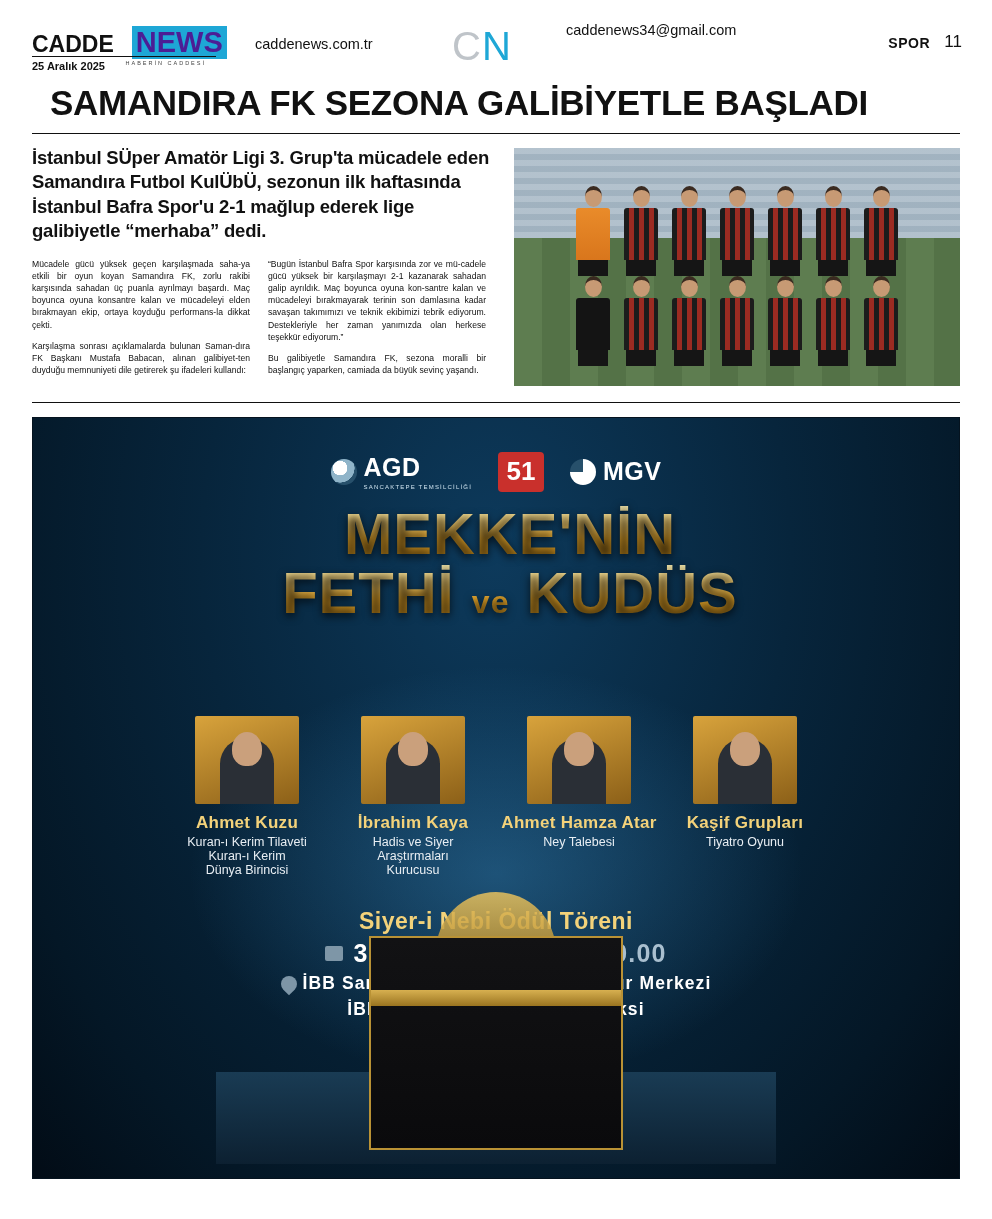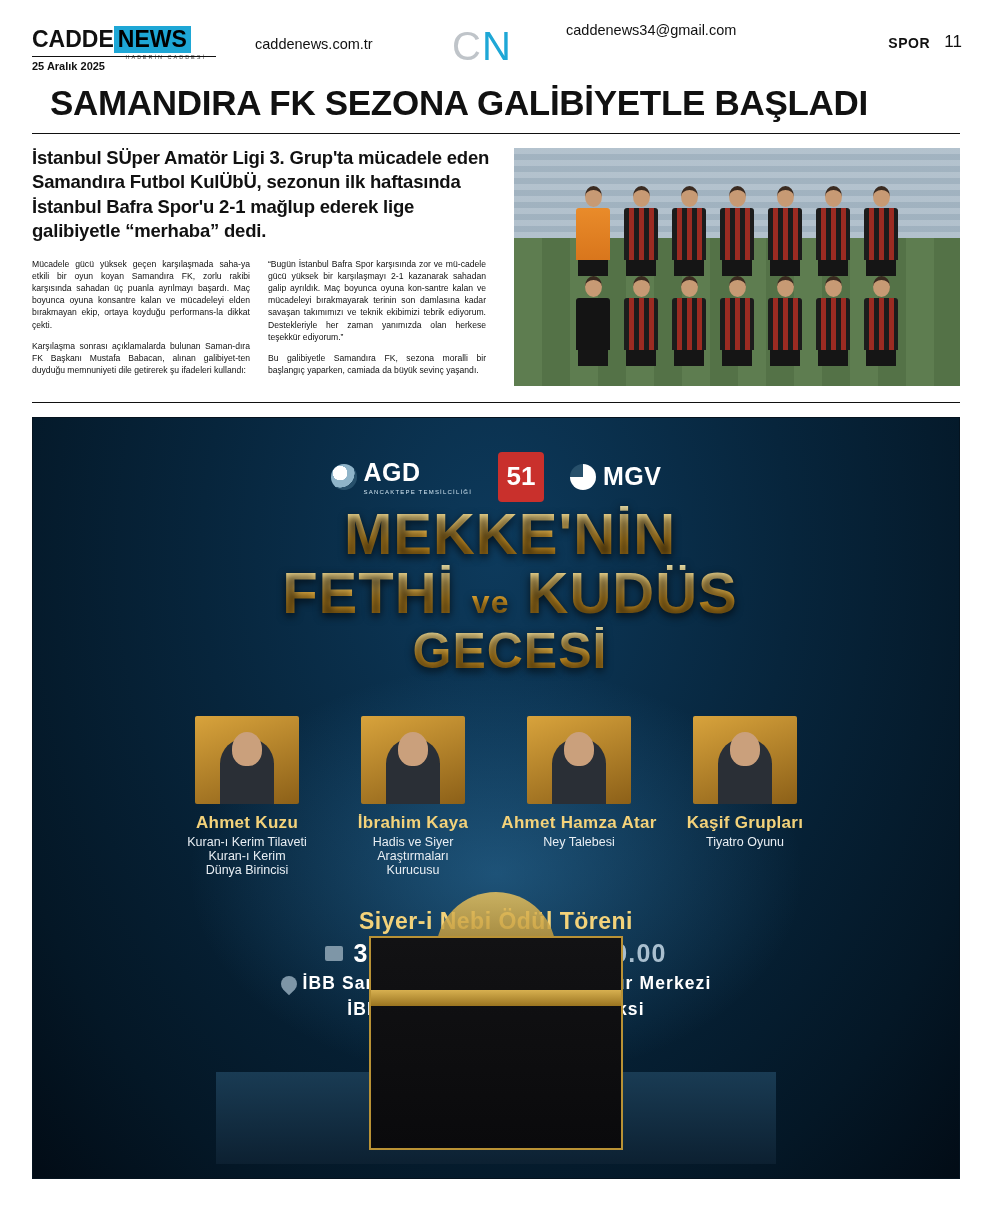--- a/index.html
+++ b/index.html
@@ -35,26 +35,26 @@
     letter-spacing: -0.5px;
   }
   .logo-cadde {
     font-size: 23px;
     font-weight: bold;
     color: #111;
     letter-spacing: 0px;
     font-family: "Liberation Sans", sans-serif;
   }
   .logo-news {
-    font-size: 23px;
-    font-weight: bold;
-    color: #000000;
+    font-size: 29px;
+    font-weight: bold;
+    color: #4c1d95;
     background: #1ea7d6;
     padding: 0 4px;
-    margin-left: 0;
+    margin-left: 18px;
     letter-spacing: 0px;
   }
   .logo-sub {
     font-size: 5.5px;
     letter-spacing: 2px;
     color: #444;
     margin-top: 1px;
     text-align: right;
     padding-right: 6px;
   }
@@ -267,21 +267,21 @@
   }
   .brand-sub {
     font-size: 6px;
     font-weight: normal;
     letter-spacing: 1.2px;
     color: #cfe3ef;
     display: block;
     margin-top: 2px;
   }
   .badge51 {
-    width: 46px; height: 50px;
+    width: 46px; height: 40px;
     background: #c9302c;
     color: #fff;
     font-size: 26px;
     font-weight: bold;
     display: flex; align-items: center; justify-content: center;
     border-radius: 4px;
   }
 
   .poster-title {
     position: absolute;
@@ -552,21 +552,20 @@
     </div>
   </div>
 
   <div class="poster-title">
     <div class="pt1">MEKKE'NİN</div>
     <div class="pt2">
       <span>FETHİ</span>
       <span class="ve">ve</span>
       <span>KUDÜS</span>
     </div>
-    <div class="pt3">GECESİ</div>
   </div>
 
   <div class="guests">
     <div class="guest">
       <div class="portrait">
           <div class="face"></div>
           <div class="skin"></div>
         </div>
       <div class="name">Ahmet Kuzu</div>
       <div class="role">Kuran-ı Kerim Tilaveti<br>Kuran-ı Kerim<br>Dünya Birincisi</div>

